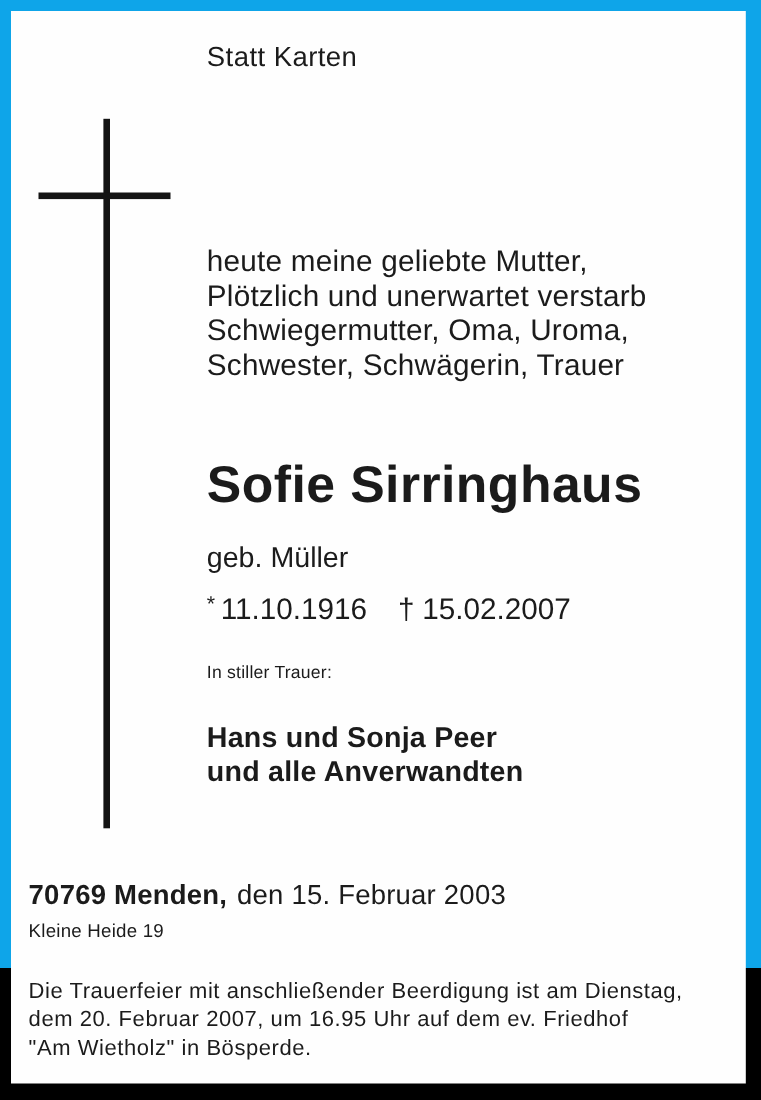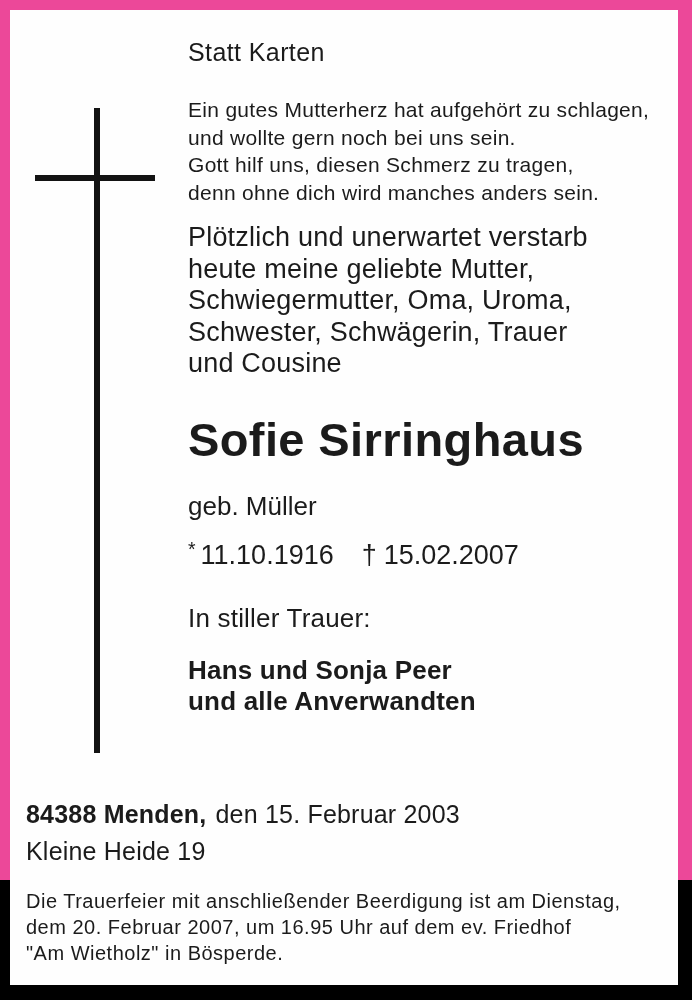--- a/index.html
+++ b/index.html
@@ -2,21 +2,21 @@
 <html><head>
 <meta charset="utf-8">
 <style>
   * { margin:0; padding:0; box-sizing:border-box; }
   html,body { background:#000; }
   body {
     width:692px; height:1000px;
     font-family:"Liberation Sans","DejaVu Sans",sans-serif;
     overflow:hidden;
   }
-  .notice { position:relative; width:692px; height:880px; background:#ec4899;text-decoration:underline; }
+  .notice { position:relative; width:692px; height:880px; background:#0ea5e9;text-decoration:underline; }
   .paper  { position:absolute; left:10px; top:10px; width:668px; height:975px;
             background:#fefefe; color:#1b1b1b; }
   .abs { position:absolute; }
 
   
   .cross-v { position:absolute; left:84px; top:98px;  width:6px;  height:645px; background:#131313; }
   .cross-h { position:absolute; left:25px; top:165px; width:120px; height:6px;  background:#131313; }
 
   .statt   { left:178px; top:28px;  font-size:25px; letter-spacing:0.4px; }
 
@@ -24,77 +24,70 @@
 
   .intro   { left:178px; top:212px; font-size:27px; line-height:31.5px; letter-spacing:0.2px; }
 
   .centercol { left:178px; width:488px; text-align:left; }
   .name    { top:402px; font-size:47px; font-weight:700; letter-spacing:0.4px; white-space:nowrap; }
   .maiden  { top:481px; font-size:26px; }
   .dates   { top:528px; font-size:27px; white-space:nowrap; }
   .dates .star   { font-size:0.72em; vertical-align:0.42em; margin-right:5px; }
   .dates .dagger { margin-left:28px; margin-right:7px; }
 
-  .trauer  { left:178px; top:593px; font-size:26px; letter-spacing:0.2px;text-align:right; }
+  .trauer  { left:178px; top:593px; font-size:16px; letter-spacing:0.2px;text-align:right; }
 
   .mourners { left:178px; top:645px; font-size:26px; font-weight:700;
               line-height:30.5px; letter-spacing:0.2px; white-space:nowrap; }
   .mourners .suffix { font-size:20px; font-weight:400; margin-left:9px; letter-spacing:0.2px; }
 
   .cityline { left:16px; top:790px; font-size:25px; letter-spacing:0.2px; white-space:nowrap; }
   .cityline .city-bold { font-weight:700; margin-right:9px; }
-  .address  { left:16px; top:827px; font-size:25px; letter-spacing:0.2px; }
+  .address  { left:16px; top:827px; font-size:17px; letter-spacing:0.2px; }
 
   .footer   { left:16px; top:878px; font-size:20px; line-height:26px; letter-spacing:0.5px; white-space:nowrap; }
 </style>
 </head>
 <body>
 
 <div class="notice">
   <div class="paper">
 
     <div>
       <div class="cross-v"></div>
       <div class="cross-h"></div>
     </div>
 
     <div class="abs statt">Statt Karten</div>
 
-    <div class="abs poem">
-      <div>Ein gutes Mutterherz hat aufgehört zu schlagen,</div>
-      <div>und wollte gern noch bei uns sein.</div>
-      <div>Gott hilf uns, diesen Schmerz zu tragen,</div>
-      <div>denn ohne dich wird manches anders sein.</div>
-    </div>
 
     <div class="abs intro">
+      <div>heute meine geliebte Mutter,</div>
       <div>Plötzlich und unerwartet verstarb</div>
-      <div>heute meine geliebte Mutter,</div>
       <div>Schwiegermutter, Oma, Uroma,</div>
       <div>Schwester, Schwägerin, Trauer</div>
-      <div>und Cousine</div>
     </div>
 
     <div class="abs centercol name">Sofie Sirringhaus</div>
 
     <div class="abs centercol maiden">geb. Müller</div>
 
     <div class="abs centercol dates">
       <span class="star">*</span><span>11.10.1916</span><span class="dagger">†</span><span>15.02.2007</span>
     </div>
 
     <div class="abs trauer">In stiller Trauer:</div>
 
     <div class="abs mourners">
       <div><span>Hans und Sonja Peer</span></div>
       <div><span>und alle Anverwandten</span></div>
     </div>
 
     <div class="abs cityline">
-      <span class="city-bold">84388 Menden,</span><span>den 15. Februar 2003</span>
+      <span class="city-bold">70769 Menden,</span><span>den 15. Februar 2003</span>
     </div>
 
     <div class="abs address">Kleine Heide 19</div>
 
     <div class="abs footer">
       <div>Die Trauerfeier mit anschließender Beerdigung ist am Dienstag,</div>
       <div>dem 20. Februar 2007, um 16.95 Uhr auf dem ev. Friedhof</div>
       <div>"Am Wietholz" in Bösperde.</div>
     </div>
 

